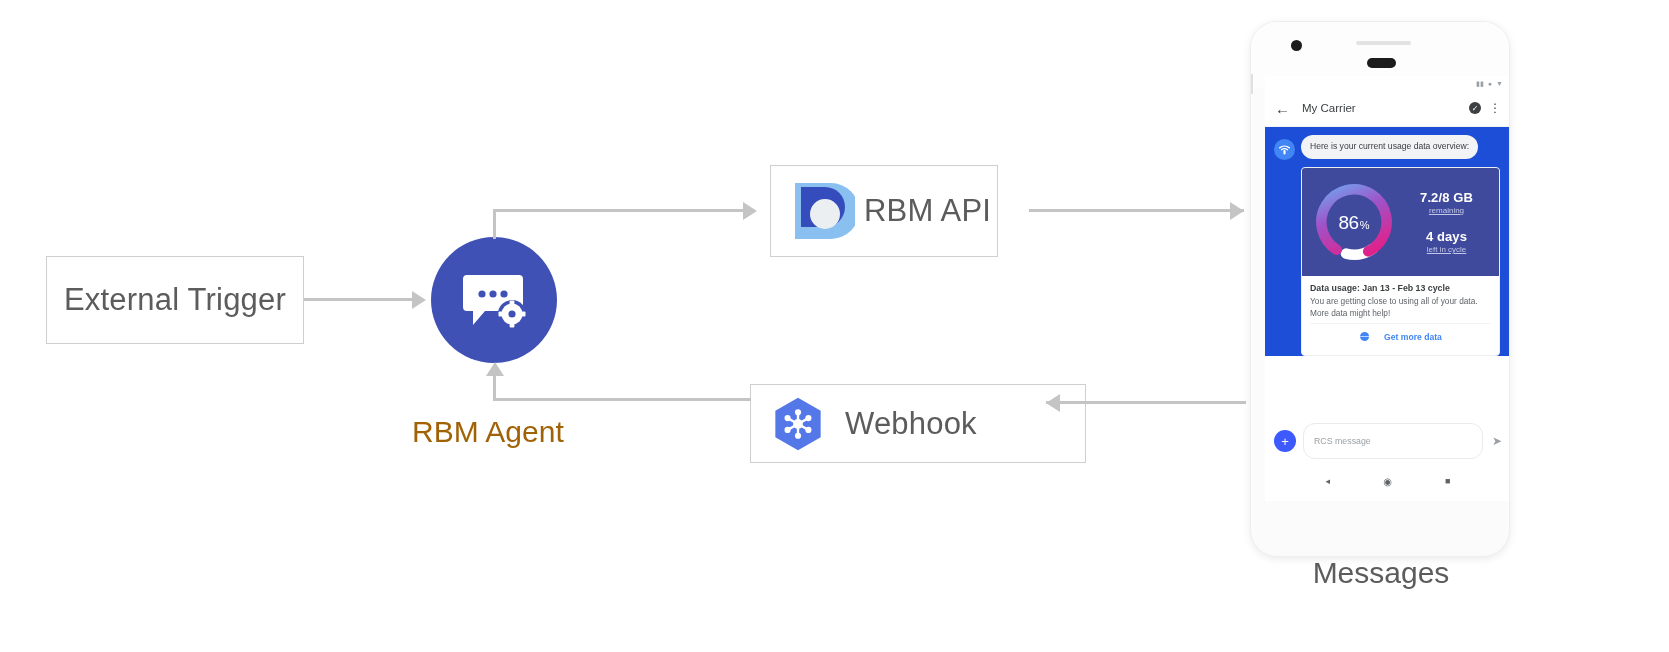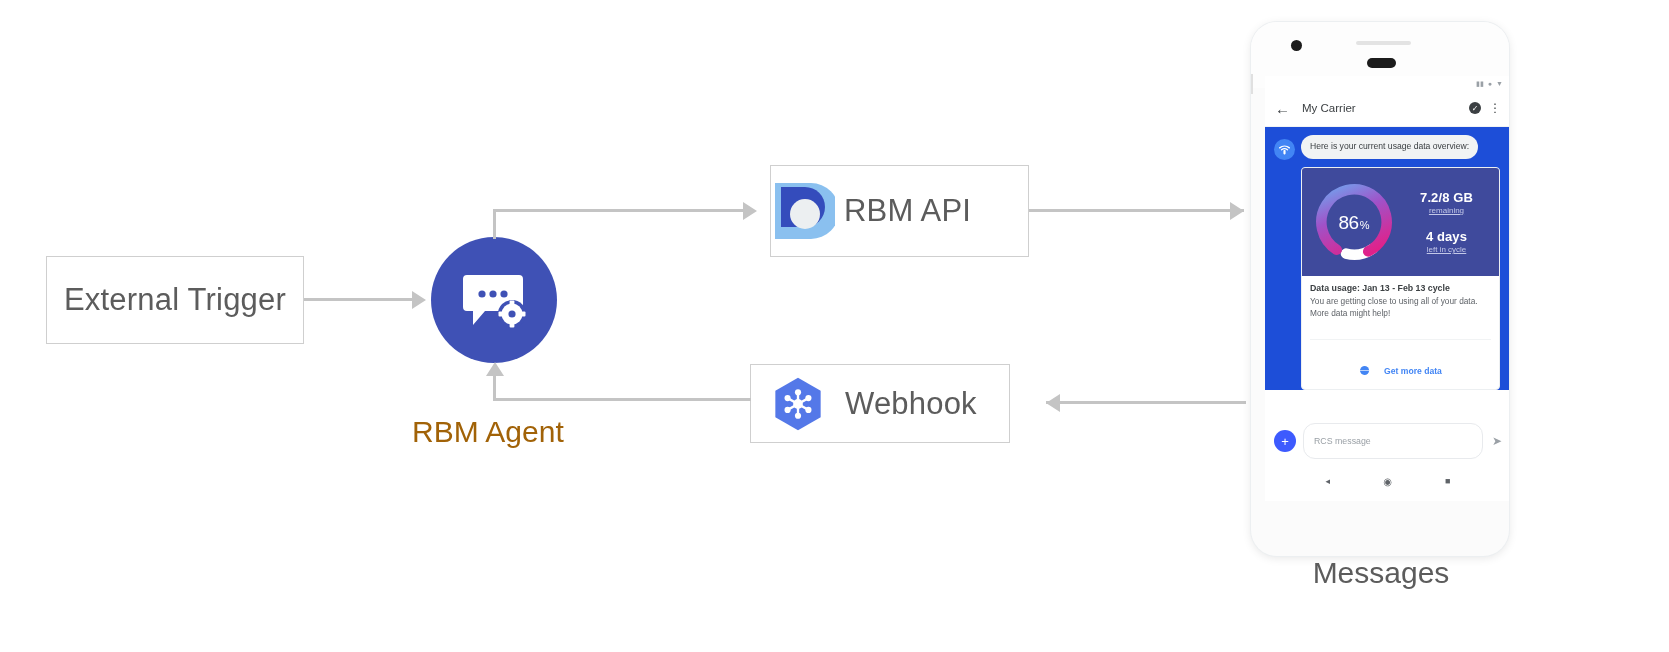--- a/index.html
+++ b/index.html
@@ -25,23 +25,23 @@
     color:#5c5c5c;
     font-weight:300;
     letter-spacing:.2px;
     white-space:nowrap;
   }
 
   
   #external-trigger{left:46px;top:256px;width:258px;height:88px;justify-content:center;}
 
   
-  #rbm-api-box{left:770px;top:165px;width:259px;height:92px;gap:9px;}
-  
-  #webhook-box{left:750px;top:364px;width:260px;height:79px;padding-left:18px;gap:18px;}
+  #rbm-api-box{left:770px;top:165px;width:228px;height:92px;padding-left:20px;gap:9px;}
+  
+  #webhook-box{left:750px;top:384px;width:336px;height:79px;padding-left:18px;gap:18px;}
 
   
   #rbm-agent-circle{
     position:absolute;left:431px;top:237px;width:126px;height:126px;
     border-radius:50%;background:#3f51b5;
   }
   #rbm-agent-label{
     position:absolute;left:412px;top:415px;width:170px;
     font-size:30px;color:#a16207;font-weight:300;
   }
@@ -123,21 +123,21 @@
   #usage-stats{flex:1;text-align:center;color:#fff;padding-right:4px;}
   .stat-big{font-size:13px;font-weight:700;letter-spacing:.1px;}
   .stat-small{font-size:8px;color:#c3c8e8;margin-top:1px;text-decoration:underline;}
   .stat-gap{height:14px;}
 
   #card-text{padding:7px 8px 5px 8px;}
   #card-title{font-size:8.8px;font-weight:700;color:#3c4043;margin-bottom:3px;}
   #card-desc{font-size:8.3px;line-height:1.4;color:#5f6368;}
   #card-action{
     display:flex;align-items:center;justify-content:center;gap:14px;
-    padding:25px 0 8px 0;border-top:1px solid #f1f3f4;margin-top:20px;
+    padding:7px 0 8px 0;border-top:1px solid #f1f3f4;margin-top:4px;
   }
   #card-action-label{font-size:8.6px;color:#4285f4;font-weight:600;}
 
   
   #composer{
     position:absolute;left:0;right:0;bottom:40px;height:40px;
     display:flex;align-items:center;padding:0 9px;gap:7px;background:#fff;
   }
   #plus-button{
     width:22px;height:22px;border-radius:50%;background:#3d5afe;color:#fff;

